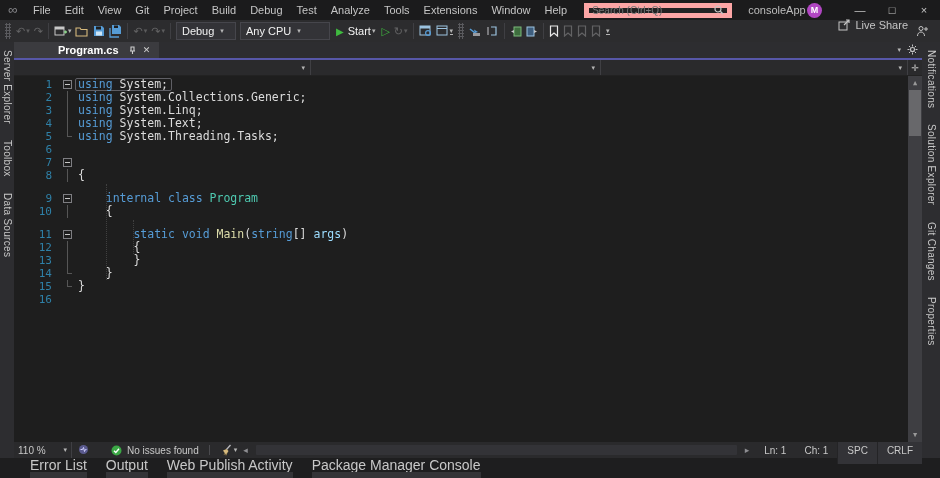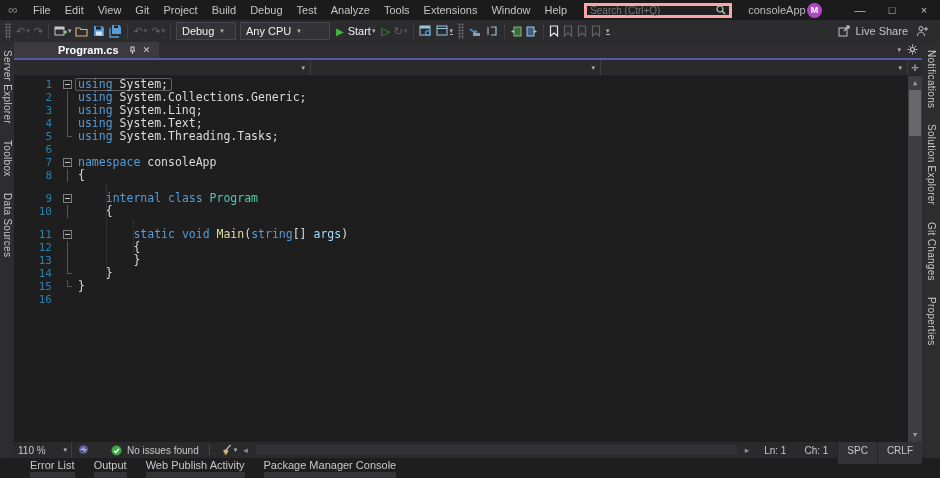--- a/index.html
+++ b/index.html
@@ -10,21 +10,21 @@
     background:#2d2d30; color:#cccccc; font-size:11px;
   }
 
   
   .titlebar { height:20px; background:#1b1b1c; display:flex; align-items:center; }
   .vs-logo { width:26px; text-align:center; color:#8a8a8e; font-size:13px; line-height:20px; }
   .menubar { display:flex; align-items:center; height:100%; }
   .menu-item { padding:8px 7px; line-height:20px; color:#c5c5c5; cursor:default; }
   .searchbox {
     margin-left:10px; width:148px; height:15px; background:#212122;
-    border:3px solid #fca5a5; display:flex; align-items:center; padding:0 3px;
+    border:5px solid #fca5a5; display:flex; align-items:center; padding:0 3px;
   }
   .searchbox input {
     flex:1; background:transparent; border:none; outline:none;
     color:#b5b5b5; font-size:10px; font-family:"Liberation Sans",sans-serif; min-width:0;
   }
   .searchbox svg { flex:none; }
   .win-title { margin-left:16px; color:#bdbdbd; }
   .tb-spacer { flex:1; }
   .avatar {
     width:15px; height:15px; border-radius:50%; background:var(--avatar-purple);
@@ -46,21 +46,21 @@
   .dd { font-size:7px; color:#b5b5b5; margin-left:1px; }
   .dd-bar { font-size:7px; color:#b5b5b5; margin-left:1px; border-bottom:1px solid #b5b5b5; line-height:7px; }
   .combo { height:18px; background:#333337; border:1px solid #46464c; display:flex;
     align-items:center; padding:0 5px; margin:0 2px; color:#f1f1f1; }
   .combo .dd { margin-left:6px; }
   .combo.cfg { width:60px; }
   .combo.plat { width:90px; }
   .startbtn { height:20px; display:flex; align-items:center; padding:0 4px; color:#f1f1f1; }
   .play { color:var(--start-green); font-size:10px; margin-right:4px; }
   .play-outline { color:var(--start-green); font-size:11px; }
-  .liveshare { display:flex; align-items:center; color:#c5c5c5; padding:12px 6px; height:20px; }
+  .liveshare { display:flex; align-items:flex-end; color:#c5c5c5; padding:12px 6px; height:20px; }
   .liveshare svg { margin-right:4px; }
 
   
   .main { display:flex; height:416px; }
   .side-strip { background:#2d2d30; display:flex; flex-direction:column; align-items:center; }
   .side-strip.left { width:14px; }
   .side-strip.right { width:18px; }
   .vtab { writing-mode:vertical-rl; font-size:10px; color:#c8c8c8; padding:8px 0 8px 0;
     letter-spacing:.3px; cursor:default; line-height:14px; }
 
@@ -136,21 +136,21 @@
   .htrack { flex:1; height:10px; margin:0 2px; background:#333337; border-radius:1px; }
   .caret-info { display:flex; align-items:center; }
   .caret-info .cell { padding:0 9px; }
   .caret-info .cell.boxed { background:#333337; border-left:1px solid #242426;
     height:28px; display:flex; align-items:center; }
 
   
   .bottombar { height:20px; background:#1e1e1f; display:flex; align-items:flex-start;
     padding-left:30px; }
   .btab { margin-right:19px; display:flex; flex-direction:column; cursor:default; }
-  .btab-label { font-size:11px; color:#c8c8c8; line-height:12px; padding-top:1px; }
+  .btab-label { font-size:14px; color:#c8c8c8; line-height:12px; padding-top:1px; }
   .btab-underlay { height:6px; margin-top:1px; background:#343437; }
 </style>
 </head>
 <body>
 
 <div id="app">
 
   <div class="titlebar">
     <span class="vs-logo">∞</span>
     <div class="menubar">
@@ -380,21 +380,21 @@
       <div class="codewrap">
         <div class="iguide" style="left:92px; top:108px; height:96px;"></div>
         <div class="iguide" style="left:119px; top:144px; height:34px;"></div>
         <div class="code-lines">
             <div class="code-line"><span class="ln">1</span><span class="fold"><span class="fold-box"></span></span><span class="code"><span class="cur-box"><span class="tk-kw">using</span><span class="tk-pl"> System;</span></span></span></div>
             <div class="code-line"><span class="ln">2</span><span class="fold"><span class="fold-line"></span></span><span class="code"><span class="tk-kw">using</span><span class="tk-pl"> System.Collections.Generic;</span></span></div>
             <div class="code-line"><span class="ln">3</span><span class="fold"><span class="fold-line"></span></span><span class="code"><span class="tk-kw">using</span><span class="tk-pl"> System.Linq;</span></span></div>
             <div class="code-line"><span class="ln">4</span><span class="fold"><span class="fold-line"></span></span><span class="code"><span class="tk-kw">using</span><span class="tk-pl"> System.Text;</span></span></div>
             <div class="code-line"><span class="ln">5</span><span class="fold"><span class="fold-end"></span></span><span class="code"><span class="tk-kw">using</span><span class="tk-pl"> System.Threading.Tasks;</span></span></div>
             <div class="code-line"><span class="ln">6</span><span class="fold"></span><span class="code"></span></div>
-            <div class="code-line"><span class="ln">7</span><span class="fold"><span class="fold-box"></span></span><span class="code"><span class="tk-kw">namespace</span><span class="tk-pl"> consoleApp</span></span></div>
+            <div class="code-line"><span class="ln">7</span><span class="fold"><span class="fold-box"></span></span></div>
             <div class="code-line"><span class="ln">8</span><span class="fold"><span class="fold-line"></span></span><span class="code"><span class="tk-pl">{</span></span></div>
             <div class="code-line gap"><span class="ln">9</span><span class="fold"><span class="fold-box"></span></span><span class="code"><span class="tk-pl">    </span><span class="tk-kw">internal</span><span class="tk-pl"> </span><span class="tk-kw">class</span><span class="tk-ty"> Program</span></span></div>
             <div class="code-line"><span class="ln">10</span><span class="fold"><span class="fold-line"></span></span><span class="code"><span class="tk-pl">    {</span></span></div>
             <div class="code-line gap"><span class="ln">11</span><span class="fold"><span class="fold-box"></span></span><span class="code"><span class="tk-pl">        </span><span class="tk-kw">static</span><span class="tk-pl"> </span><span class="tk-kw">void</span><span class="tk-me"> Main</span><span class="tk-pl">(</span><span class="tk-kw">string</span><span class="tk-pl">[] </span><span class="tk-pa">args</span><span class="tk-pl">)</span></span></div>
             <div class="code-line"><span class="ln">12</span><span class="fold"><span class="fold-line"></span></span><span class="code"><span class="tk-pl">        {</span></span></div>
             <div class="code-line"><span class="ln">13</span><span class="fold"><span class="fold-line"></span></span><span class="code"><span class="tk-pl">        }</span></span></div>
             <div class="code-line"><span class="ln">14</span><span class="fold"><span class="fold-end"></span></span><span class="code"><span class="tk-pl">    }</span></span></div>
             <div class="code-line"><span class="ln">15</span><span class="fold"><span class="fold-end"></span></span><span class="code"><span class="tk-pl">}</span></span></div>
             <div class="code-line"><span class="ln">16</span><span class="fold"></span><span class="code"></span></div>
           </div>

